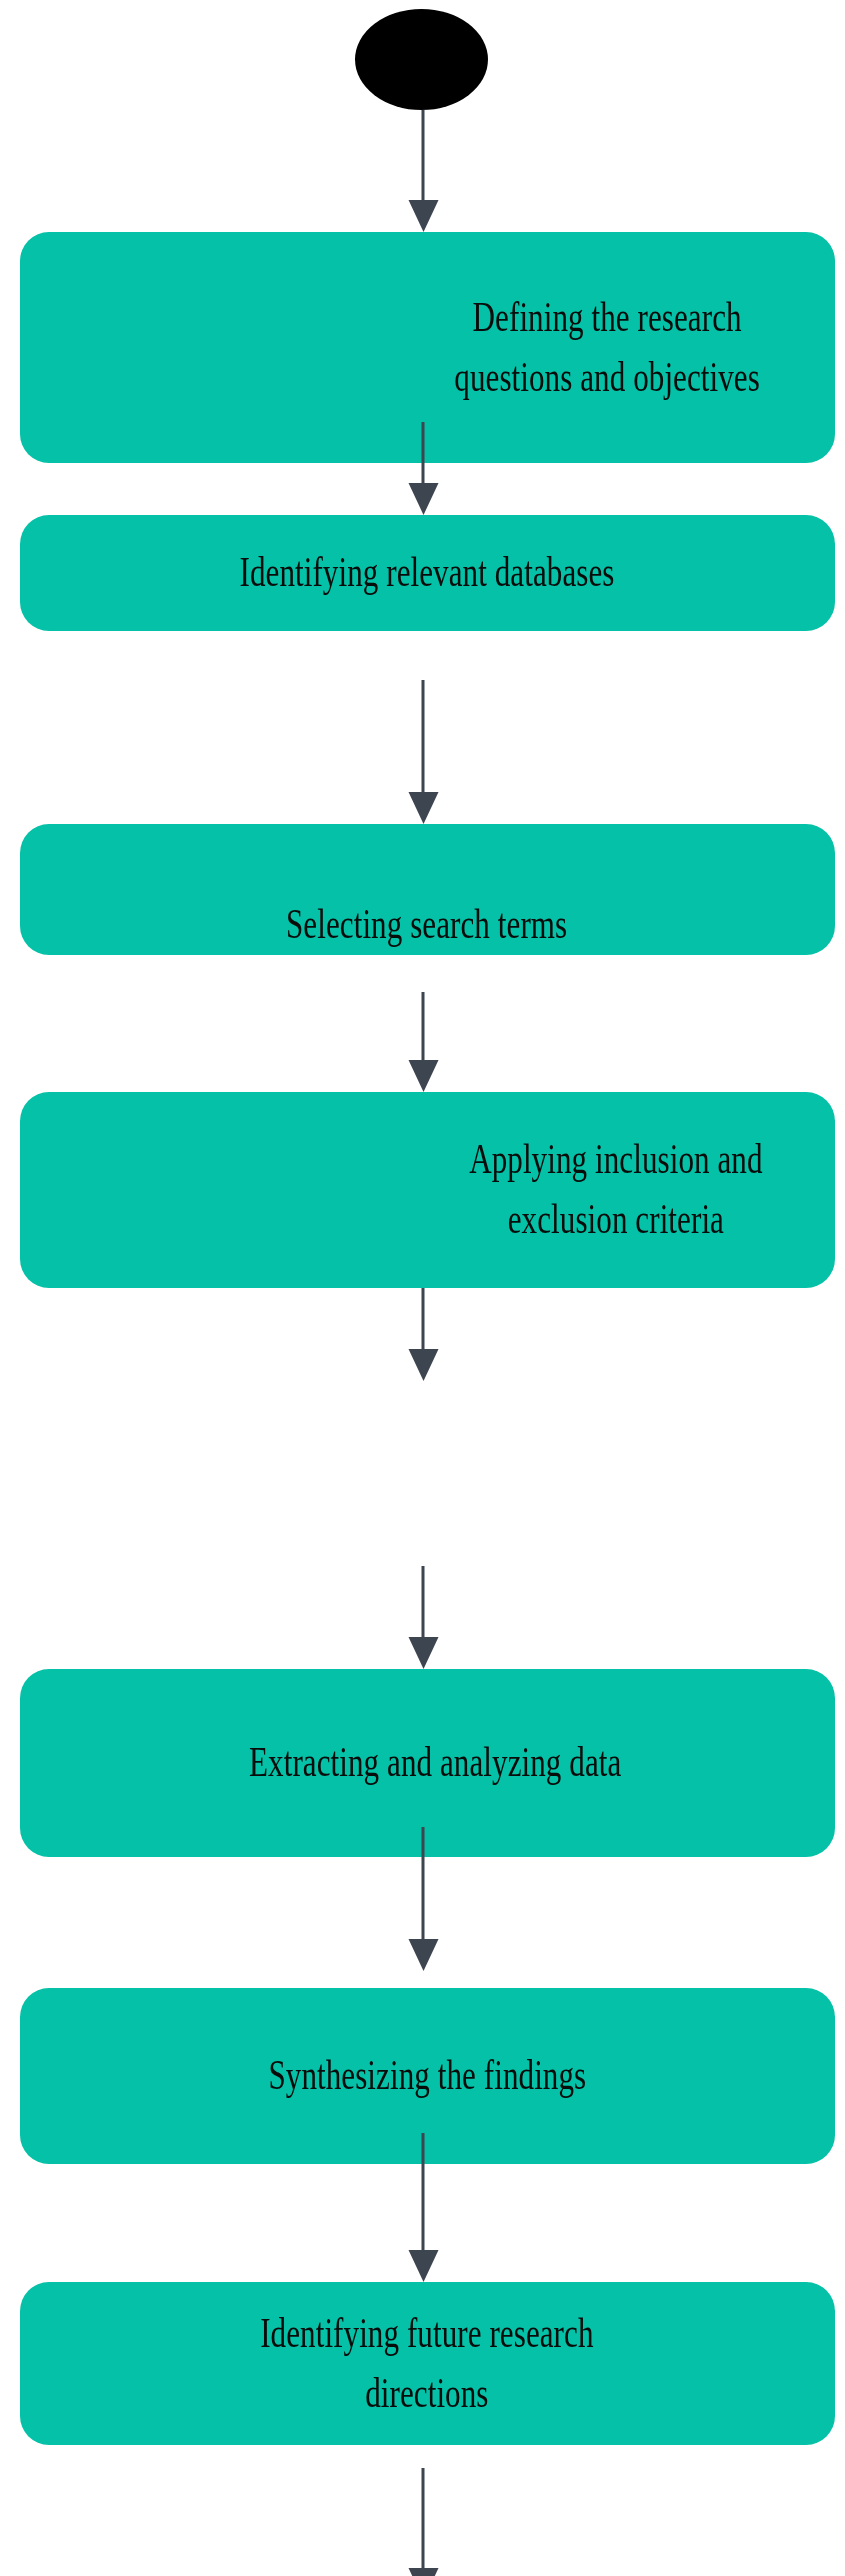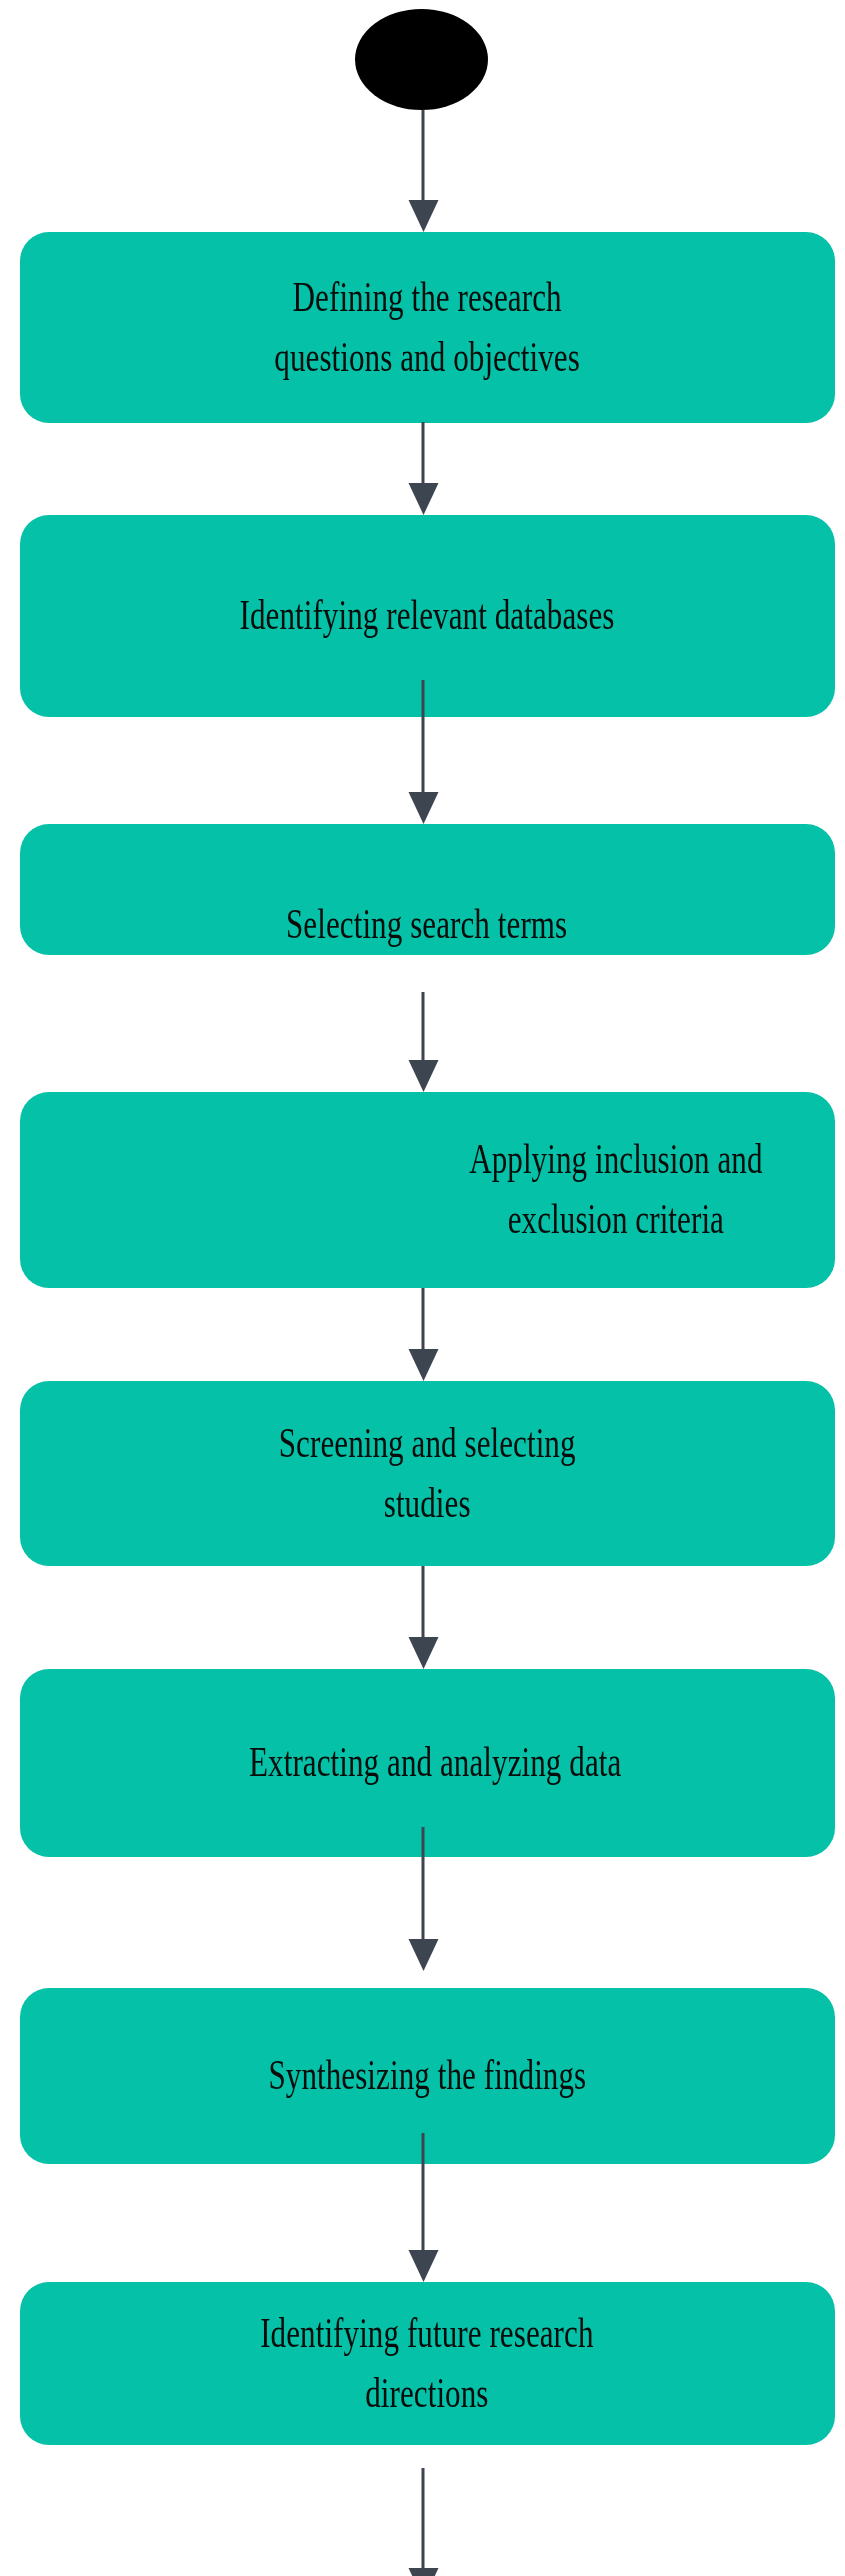--- a/index.html
+++ b/index.html
@@ -89,31 +89,31 @@
 
 <div id="flowchart-root">
 
   <div class="start-node"></div>
 
   <div class="connector" style="top:110px; height:122px; width:31px;">
     <span class="shaft" style="height:90px;"></span>
     <span class="head"></span>
   </div>
 
-  <div class="process-box" style="top:232px; height:191px;">
+  <div class="process-box" style="top:232px; height:231px;justify-content:flex-end;">
     <span class="box-label">Defining the research
 questions and objectives</span>
   </div>
 
   <div class="connector" style="top:422px; height:93px; width:31px;">
     <span class="shaft" style="height:61px;"></span>
     <span class="head"></span>
   </div>
 
-  <div class="process-box" style="top:515px; height:202px;">
+  <div class="process-box" style="top:515px; height:116px;">
     <span class="box-label">Identifying relevant databases</span>
   </div>
 
   <div class="connector" style="top:680px; height:144px; width:31px;">
     <span class="shaft" style="height:112px;"></span>
     <span class="head"></span>
   </div>
 
   <div class="process-box" style="top:824px; height:131px;align-items:flex-end;">
     <span class="box-label">Selecting search terms</span>
@@ -127,24 +127,20 @@
   <div class="process-box" style="top:1092px; height:196px;justify-content:flex-end;">
     <span class="box-label">Applying inclusion and
 exclusion criteria</span>
   </div>
 
   <div class="connector" style="top:1288px; height:93px; width:31px;">
     <span class="shaft" style="height:61px;"></span>
     <span class="head"></span>
   </div>
 
-  <div class="process-box" style="top:1381px; height:185px;">
-    <span class="box-label">Screening and selecting
-studies</span>
-  </div>
 
   <div class="connector" style="top:1566px; height:103px; width:31px;">
     <span class="shaft" style="height:71px;"></span>
     <span class="head"></span>
   </div>
 
   <div class="process-box" style="top:1669px; height:188px;padding-left:16px;">
     <span class="box-label">Extracting and analyzing data</span>
   </div>
 

